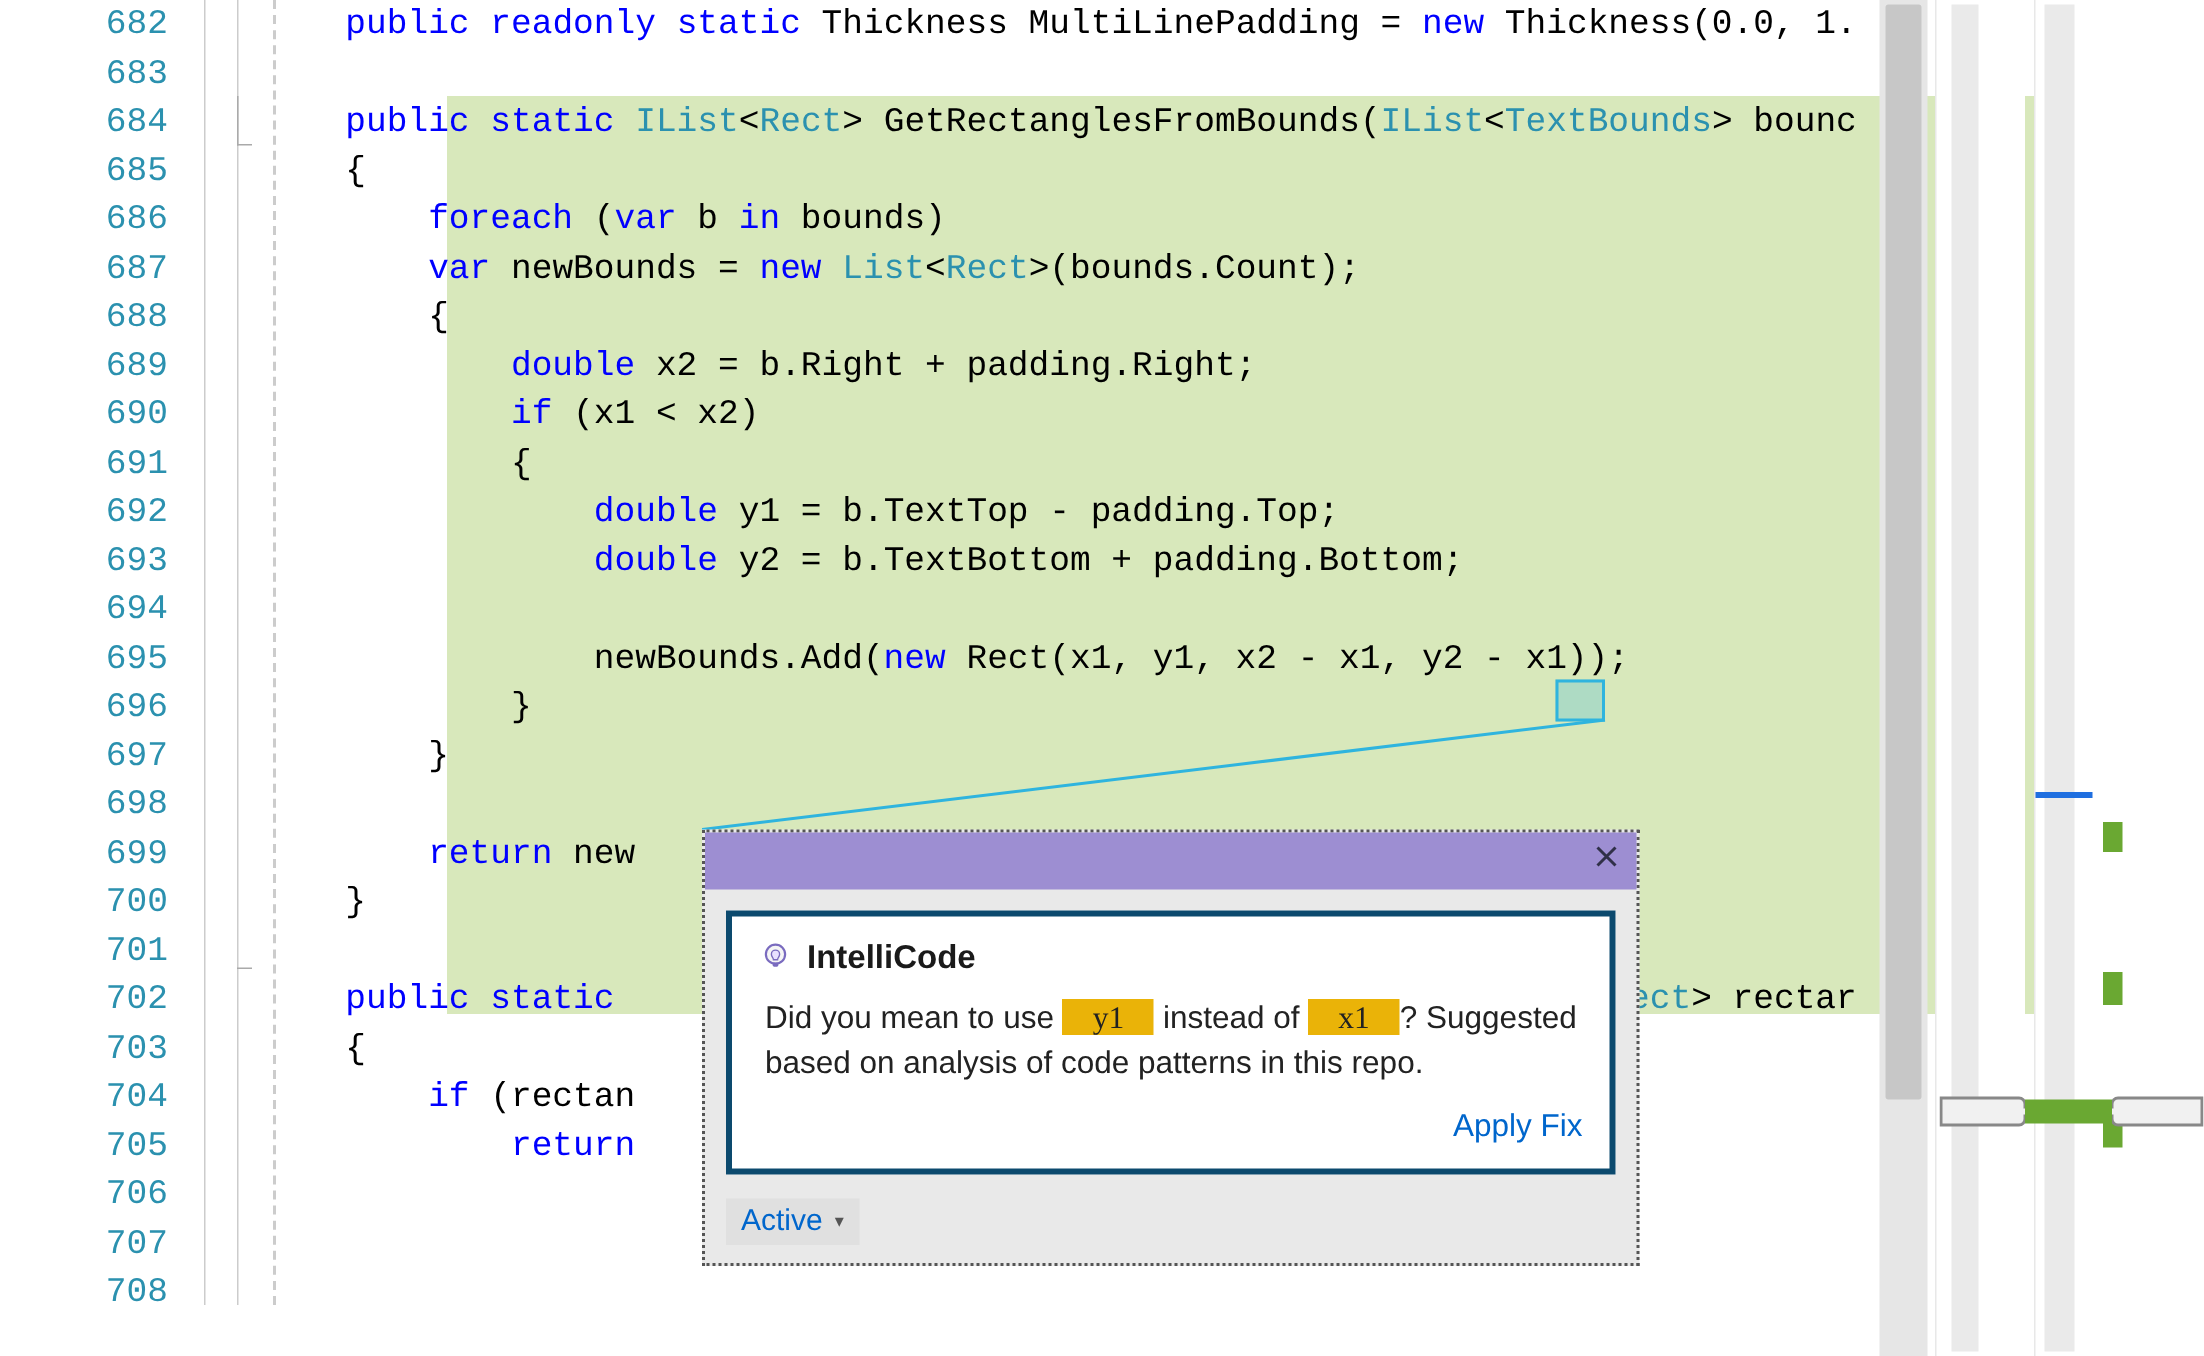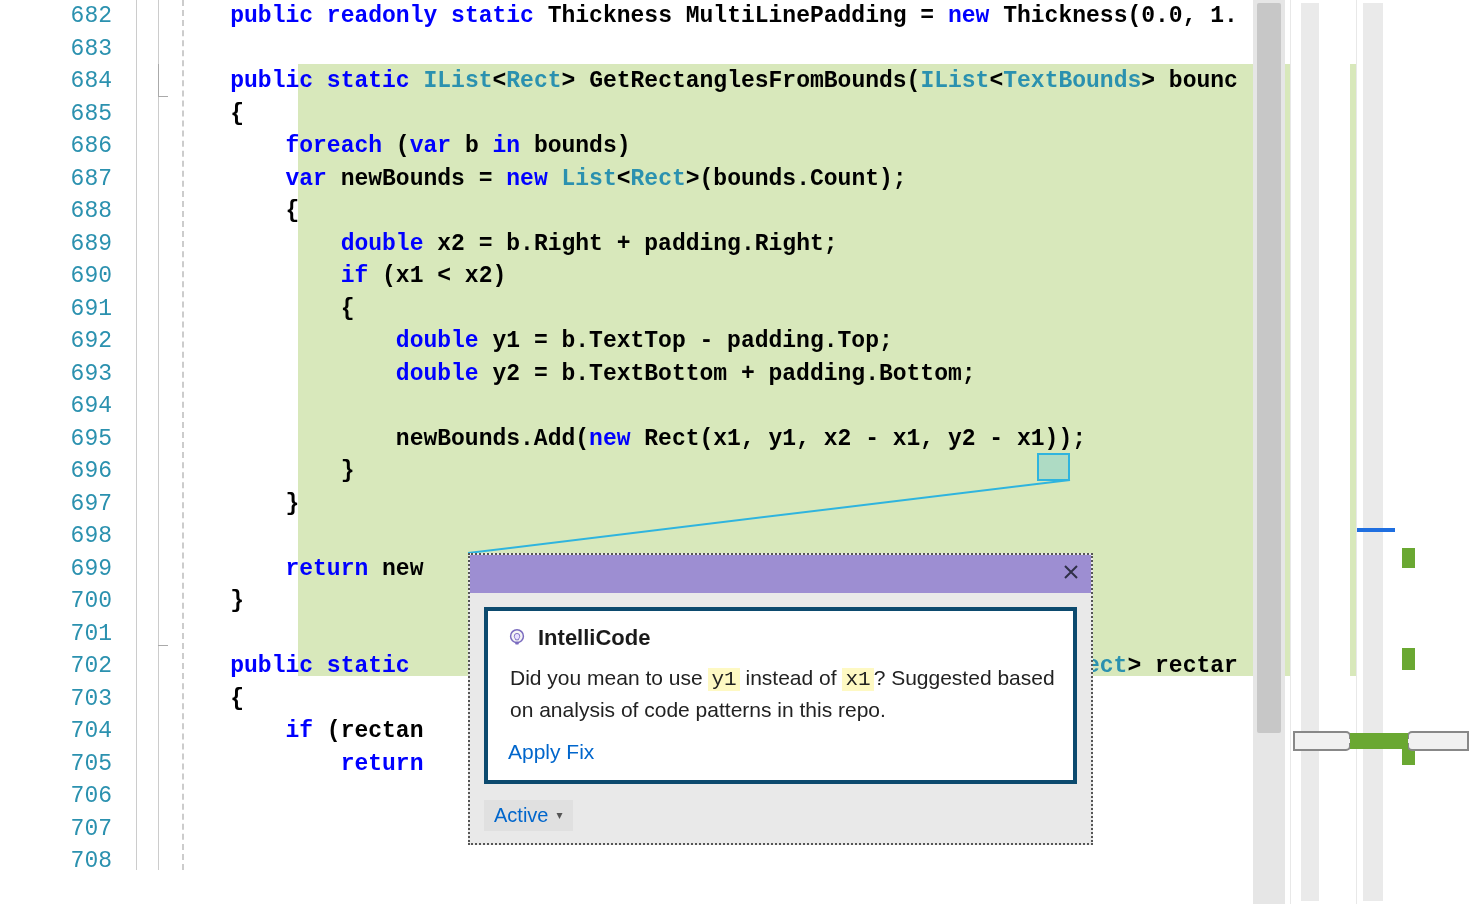--- a/index.html
+++ b/index.html
@@ -16,21 +16,20 @@
     left: 0; top: 0;
     width: 120px; height: 904px;
     background: #fff;
     text-align: right;
   }
   .code-area {
     position: absolute;
     left: 120px; top: 0;
     width: 1133px; height: 904px;
     background: #fff;
-    font-weight: bold;
   }
   .line {
     height: 32.5px;
     line-height: 32.5px;
     white-space: pre;
     font-size: 23px;
     position: relative;
   }
   .ln {
     color: #2b91af;
@@ -141,29 +140,30 @@
     color: #1a1a1a;
   }
   .popup-msg {
     font-size: 21px;
     color: #222;
     line-height: 1.45;
     margin-bottom: 14px;
     margin-left: 4px;
   }
   .code-token {
-    background: #fef9c3;
-    padding: 0 3px;
-    font-family: Liberation Mono, monospace;
+    background: #eab308;
+    padding: 0 20px;
+    font-family: Liberation Serif, serif;
   }
   .apply-fix {
     color: #0066cc;
     font-size: 21px;
     cursor: pointer;
     margin-left: 2px;
+    text-align: right;
   }
   .popup-footer {
     padding: 2px 14px 12px 14px;
   }
   .active-dd {
     display: inline-flex;
     align-items: center;
     background: #e0e0e0;
     padding: 4px 10px;
     font-size: 20px;

